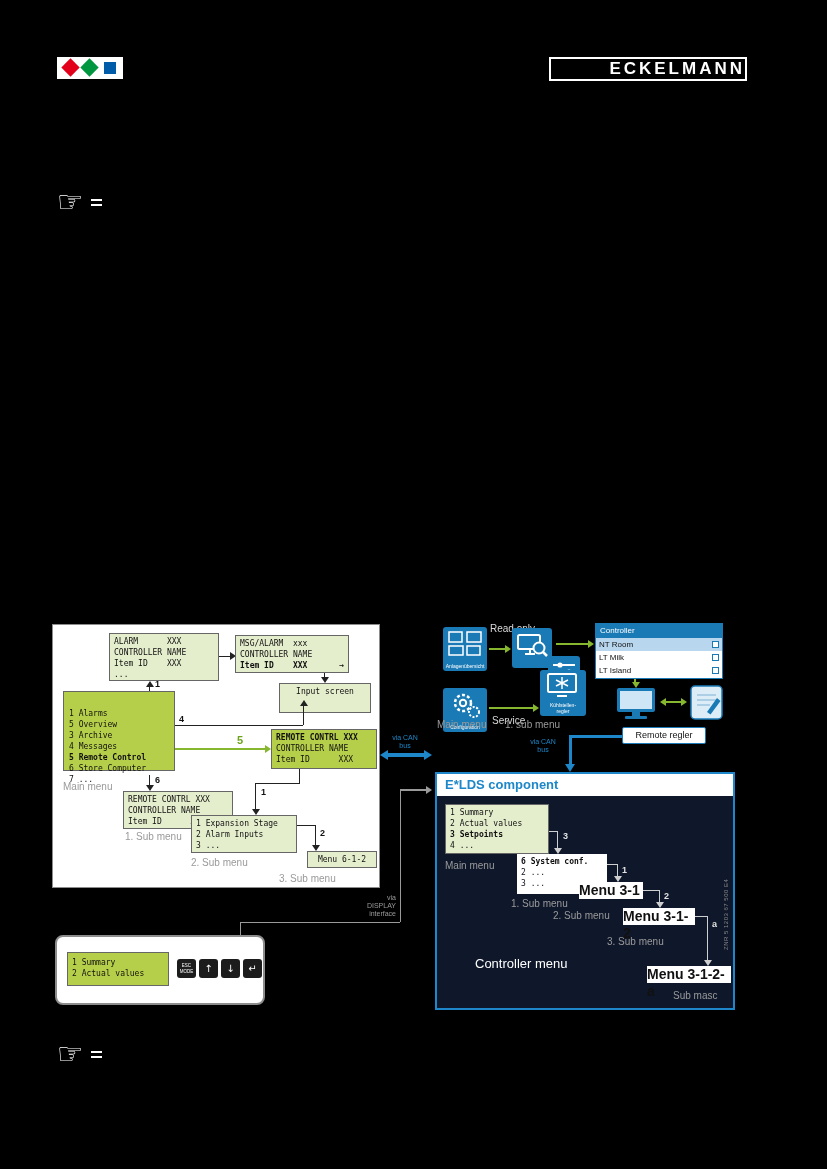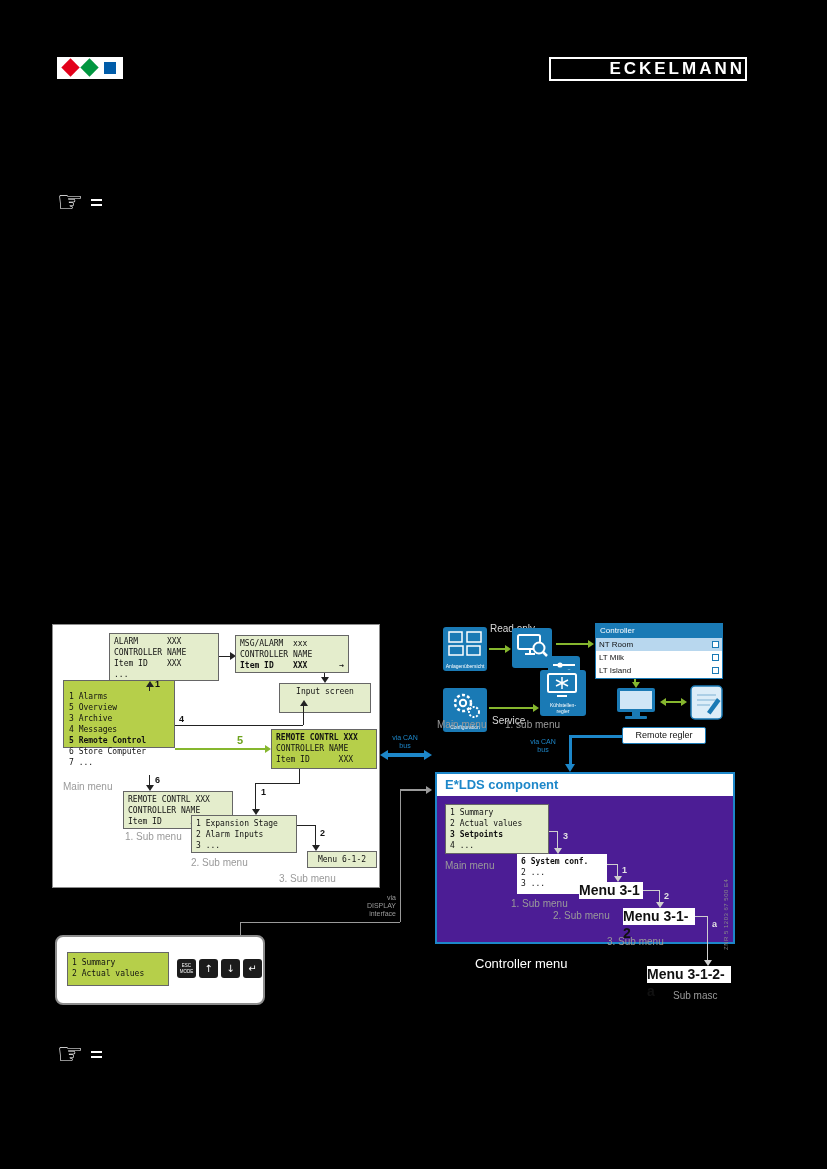--- a/index.html
+++ b/index.html
@@ -77,21 +77,21 @@
       </div>
     </div>
 
     <div class="ln" style="left:271px;top:48px;width:1px;height:4px"></div>
     <div class="tri d" style="left:268px;top:52px"></div>
 
     <div class="scr" style="left:226px;top:58px;width:92px;height:30px;padding:0">
       <div class="mono8" style="text-align:center;line-height:15px">Input screen</div>
     </div>
 
-    <div class="scr bright" style="left:10px;top:55px;width:112px;height:68px;padding:10px 5px">
+    <div class="scr bright" style="left:10px;top:66px;width:112px;height:80px;padding:16px 5px">
       <div class="mono8">1 Alarms</div>
       <div class="mono8">5 Overview</div>
       <div class="mono8">3 Archive</div>
       <div class="mono8">4 Messages</div>
       <div class="mono8 b">5 Remote Control</div>
       <div class="mono8">6 Store Computer</div>
       <div class="mono8">7 ...</div>
     </div>
     <div class="glabel" style="left:10px;top:156px">Main menu</div>
 
@@ -260,21 +260,21 @@
   <div class="canlbl" style="left:388px;top:734px;width:34px">via CAN bus</div>
   <div class="tri l big-l" style="left:380px;top:750px;--tc:#1d87c9"></div>
   <div class="ln" style="left:388px;top:753px;width:36px;height:4px;background:#1d87c9"></div>
   <div class="tri r big-r" style="left:424px;top:750px;--tc:#1d87c9"></div>
 
   <div class="canlbl" style="left:526px;top:738px;width:34px">via CAN bus</div>
   <div class="ln" style="left:571px;top:735px;width:51px;height:3px;background:#1d87c9"></div>
   <div class="ln" style="left:569px;top:735px;width:3px;height:29px;background:#1d87c9"></div>
   <div class="tri d big-d" style="left:565px;top:764px;--tc:#1d87c9"></div>
 
-  <div class="abs" style="left:435px;top:772px;width:300px;height:172px;border:2px solid #1d87c9;background:#4c1d95">
+  <div class="abs" style="left:435px;top:772px;width:300px;height:238px;border:2px solid #1d87c9;background:#0f172a">
     <div style="height:22px;background:#fff">
       <span style="color:#1d87c9;font-weight:bold;font-size:13px;line-height:22px;padding-left:8px;display:inline-block">E*LDS component</span>
     </div>
 
     <div class="scr" style="left:8px;top:30px;width:104px;height:50px">
       <div class="mono8">1 Summary</div>
       <div class="mono8">2 Actual values</div>
       <div class="mono8 b">3 Setpoints</div>
       <div class="mono8">4 ...</div>
     </div>

